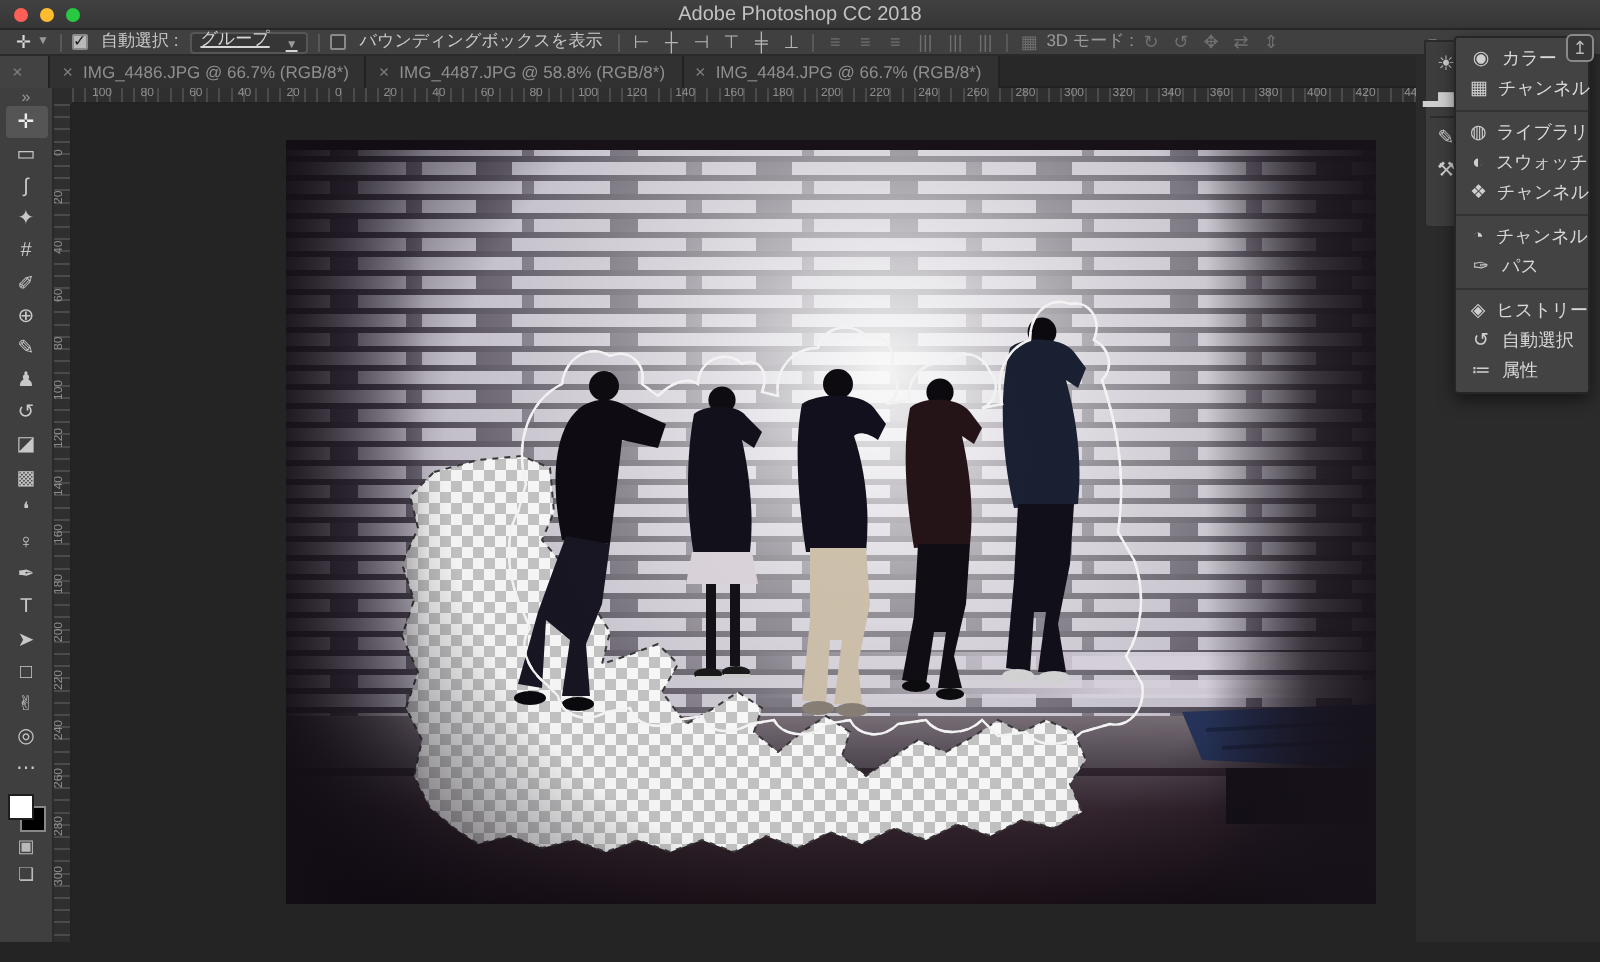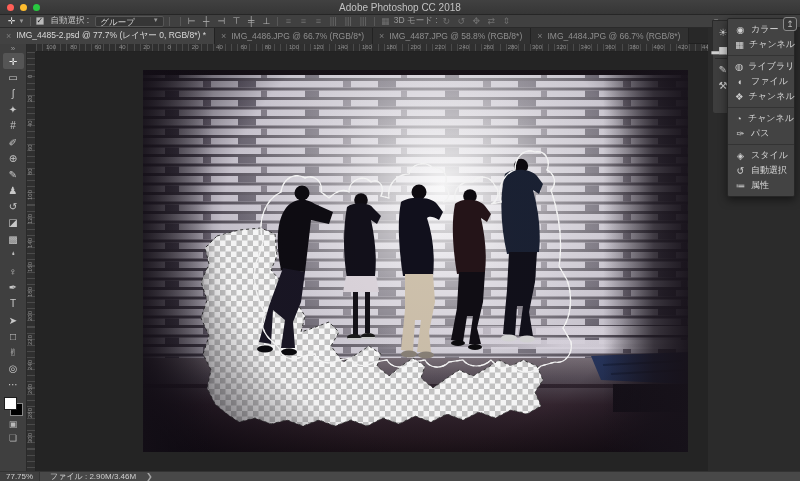--- a/index.html
+++ b/index.html
@@ -22,22 +22,22 @@
   .ob-item { display:flex; align-items:center; height:13px; }
   .ob-sep { width:1px; height:9px; background:#585858; margin:0 5px; }
   .ob-toolicon { color:#d8d8d8; font-size:9px; margin-left:8px; }
   .ob-chev { color:#9a9a9a; font-size:6px; margin-left:3px; }
   .cb { width:8px; height:8px; border:1px solid #8a8a8a; border-radius:1px;
     margin-right:4px; background:#3a3a3a; position:relative; }
   .cb.checked { background:#b9b9b9; }
   .cb.checked::after { content:"✓"; position:absolute; left:0px; top:-2px;
     font-size:8px; color:#1d1d1d; font-weight:bold; }
   .dropdown { background:#363636; border:1px solid #565656; border-radius:2px;
-    height:11px; padding:0 4px; display:flex; align-items:flex-start; gap:18px;
-    color:#d6d6d6; margin-left:3px; }
+    height:11px; padding:0 4px; display:flex; align-items:flex-end; gap:8px;
+    color:#d6d6d6; margin-left:3px;text-decoration:underline; }
   .dropdown .dd-chev { font-size:6px; color:#9a9a9a; }
   .ob-icons { display:flex; gap:4px; align-items:center; }
   .ob-ic { color:#b5b5b5; font-size:9px; width:11px; text-align:center; }
   .ob-ic.dim { color:#6f6f6f; }
   .ob-label { color:#c9c9c9; margin:0 3px; }
 
   
   .tabbar { position:absolute; left:0; top:28px; width:708px; height:16px;
     background:#282828; display:flex; border-bottom:1px solid #202020; }
   .tab { height:16px; display:flex; align-items:center; padding:0 8px 0 6px;
@@ -132,20 +132,24 @@
     <span class="ob-sep"></span>
     <span class="ob-item">
       <span class="cb checked"></span>
       <span class="ob-label">自動選択 :</span>
     </span>
     <span class="dropdown">
       <span>グループ</span>
       <span class="dd-chev">▼</span>
     </span>
     <span class="ob-sep"></span>
+    <span class="ob-item">
+      <span class="cb"></span>
+      <span class="ob-label">バウンディングボックスを表示</span>
+    </span>
     <span class="ob-sep"></span>
     <span class="ob-icons" id="align-icons">
         <span class="ob-ic">⊢</span>
         <span class="ob-ic">┼</span>
         <span class="ob-ic">⊣</span>
         <span class="ob-ic">⊤</span>
         <span class="ob-ic">╪</span>
         <span class="ob-ic">⊥</span>
       </span>
     <span class="ob-sep"></span>
@@ -165,21 +169,20 @@
         <span class="ob-ic dim">↺</span>
         <span class="ob-ic dim">✥</span>
         <span class="ob-ic dim">⇄</span>
         <span class="ob-ic dim">⇕</span>
       </span>
   </div>
 
   <div class="tabbar" id="tabbar">
       <div class="tab active">
         <span class="close">×</span>
-        <span>IMG_4485-2.psd @ 77.7% (レイヤー 0, RGB/8*) *</span>
       </div>
       <div class="tab">
         <span class="close">×</span>
         <span>IMG_4486.JPG @ 66.7% (RGB/8*)</span>
       </div>
       <div class="tab">
         <span class="close">×</span>
         <span>IMG_4487.JPG @ 58.8% (RGB/8*)</span>
       </div>
       <div class="tab">
@@ -430,54 +433,49 @@
             <span>チャンネル</span>
           </div>
         </div>
         <div class="panel-group">
           <div class="panel-row">
             <span class="pic">◍</span>
             <span>ライブラリ</span>
           </div>
           <div class="panel-row">
             <span class="pic">◐</span>
-            <span>ファイル</span>
+            <span>スウォッチ</span>
           </div>
           <div class="panel-row">
             <span class="pic">❖</span>
             <span>チャンネル</span>
           </div>
         </div>
         <div class="panel-group">
           <div class="panel-row">
             <span class="pic">◔</span>
             <span>チャンネル</span>
           </div>
           <div class="panel-row">
             <span class="pic">✑</span>
             <span>パス</span>
           </div>
         </div>
         <div class="panel-group">
           <div class="panel-row">
             <span class="pic">◈</span>
-            <span>スタイル</span>
+            <span>ヒストリー</span>
           </div>
           <div class="panel-row">
             <span class="pic">↺</span>
             <span>自動選択</span>
           </div>
           <div class="panel-row">
             <span class="pic">≔</span>
             <span>属性</span>
           </div>
         </div>
       </div>
     <div class="share-btn">↥</div>
   </div>
 
-  <div class="statusbar">
-    <div class="sb-zoom">77.75%</div>
-    <div class="sb-file">ファイル : 2.90M/3.46M</div>
-    <div class="sb-chev">❯</div>
-  </div>
 
 </div>
 
 </body></html>

